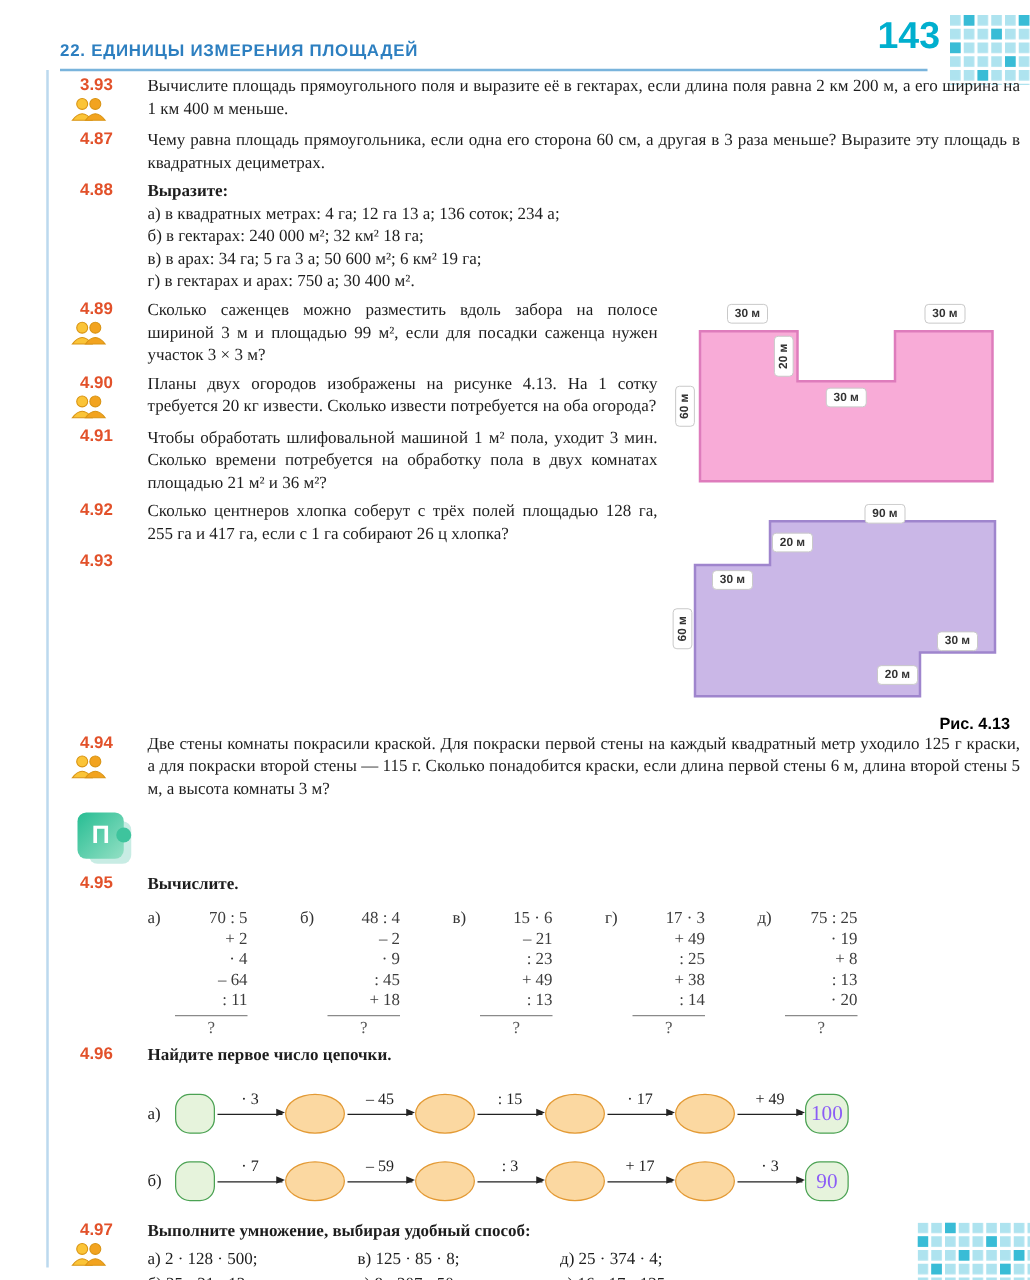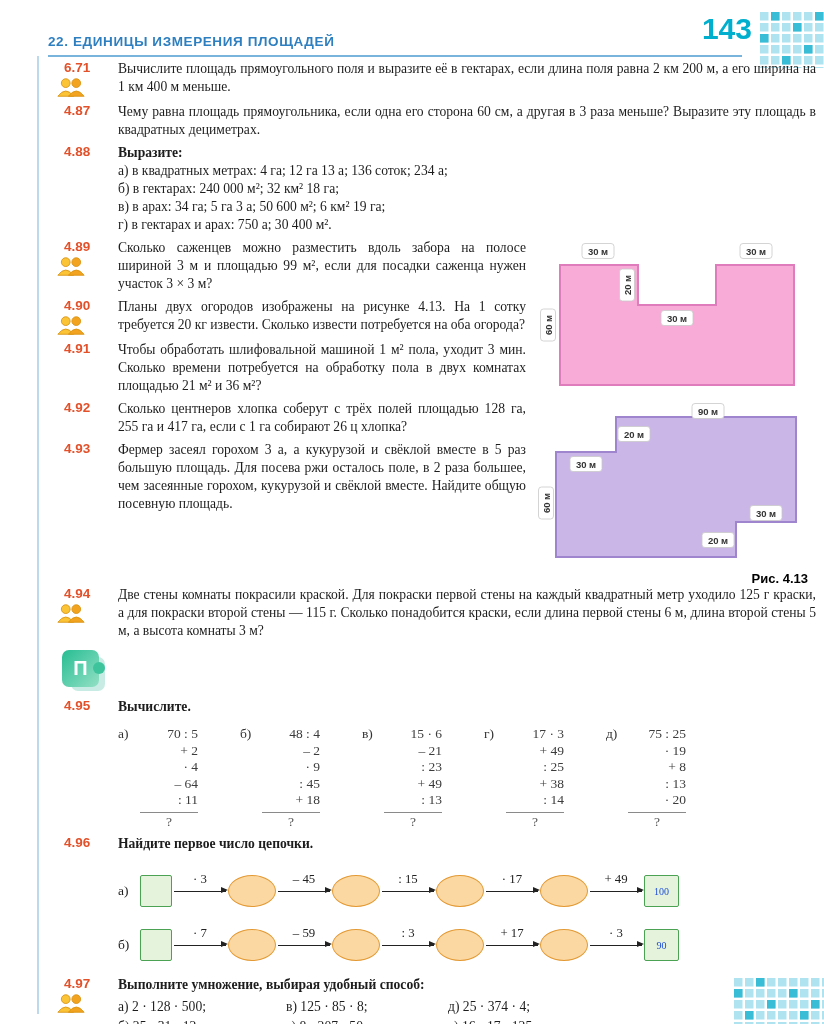--- a/index.html
+++ b/index.html
@@ -50,22 +50,22 @@
   .calc-row{display:flex;margin-top:10px;}
   .calc-col{position:relative;padding-left:22px;margin-right:42px;}
   .calc-label{position:absolute;left:0;top:0;font-size:13.5px;color:#333;}
   .calc-body{width:58px;text-align:right;font-size:13.5px;line-height:16.5px;color:#3c3c3c;}
   .calc-rule{border-top:1.2px solid #8a8a8a;margin-top:3px;}
   .calc-q{text-align:center;color:#555;margin-top:1px;}
 
   
   .chain{display:flex;align-items:center;margin:22px 0 10px 0;}
   .chain-label{width:22px;font-size:13.5px;flex:none;}
-  .box{flex:none;width:30px;height:30px;border:1.8px solid #4ba253;background:#e6f3dc;border-radius:2px;
-       display:flex;align-items:center;justify-content:center;font-size:10px;color:#1d4ed8;}
+  .box{flex:none;width:30px;height:30px;border:1.8px solid #4ba253;background:#e6f3dc;border-radius:12px;
+       display:flex;align-items:center;justify-content:center;font-size:17px;color:#8b5cf6;}
   .box.end{width:33px;}
   .ellipse{flex:none;width:46px;height:30px;border:1.8px solid #e39a35;background:#fbd8a1;border-radius:50%;}
   .arrow{flex:none;position:relative;width:52px;height:0;border-top:1.6px solid #222;margin:0 2px;}
   .arrow::after{content:'';position:absolute;right:-2px;top:-4.4px;
                 border-left:7px solid #222;border-top:3.6px solid transparent;border-bottom:3.6px solid transparent;}
   .arrow .op{position:absolute;left:50%;transform:translateX(-50%);top:-20px;font-style:normal;
              font-size:12.8px;white-space:nowrap;color:#222;}
 
   
   .mult-grid{display:grid;grid-template-columns:168px 162px auto;row-gap:2px;margin-top:4px;
@@ -110,21 +110,21 @@
         <rect x="22" y="44" width="8.5" height="8.5"></rect>
           <rect x="55" y="0" width="8.5" height="8.5"></rect>
       </g>
     </svg>
   </div>
 
   <div class="content">
 
     <div class="problem">
       <div class="pnum-col">
-        <div class="pnum">6.71</div>
+        <div class="pnum">3.93</div>
         <svg class="pair-icon" width="30" height="21" viewBox="0 0 34 24">
             <use href="#sym-pair"></use>
           </svg>
       </div>
       <div class="ptext">Вычислите площадь прямоугольного поля и выразите её в гектарах, если длина поля равна 2 км 200 м, а его ширина на 1 км 400 м меньше.</div>
     </div>
 
     <div class="problem">
       <div class="pnum-col">
         <div class="pnum">4.87</div>
@@ -179,21 +179,20 @@
           <div class="pnum-col">
             <div class="pnum">4.92</div>
           </div>
           <div class="ptext">Сколько центнеров хлопка соберут с трёх полей площадью 128 га, 255 га и 417 га, если с 1 га собирают 26 ц хлопка?</div>
         </div>
 
         <div class="problem">
           <div class="pnum-col">
             <div class="pnum">4.93</div>
           </div>
-          <div class="ptext">Фермер засеял горохом 3 а, а кукурузой и свёклой вместе в 5 раз большую площадь. Для посева ржи осталось поле, в 2 раза большее, чем засеянные горохом, кукурузой и свёклой вместе. Найдите общую посевную площадь.</div>
         </div>
 
       </div>
 
       <div class="figure">
         <svg class="fig-svg" width="270" height="156" viewBox="0 0 270 156">
           <polygon class="pink-shape" points="24,26 102,26 102,66 180,66 180,26 258,26 258,146 24,146" fill="#f8abd7"></polygon>
           <g class="dim-label" transform="translate(62,12)">
             <rect x="-16" y="-7.5" width="32" height="15" rx="3"></rect>
             <text>30 м</text>

